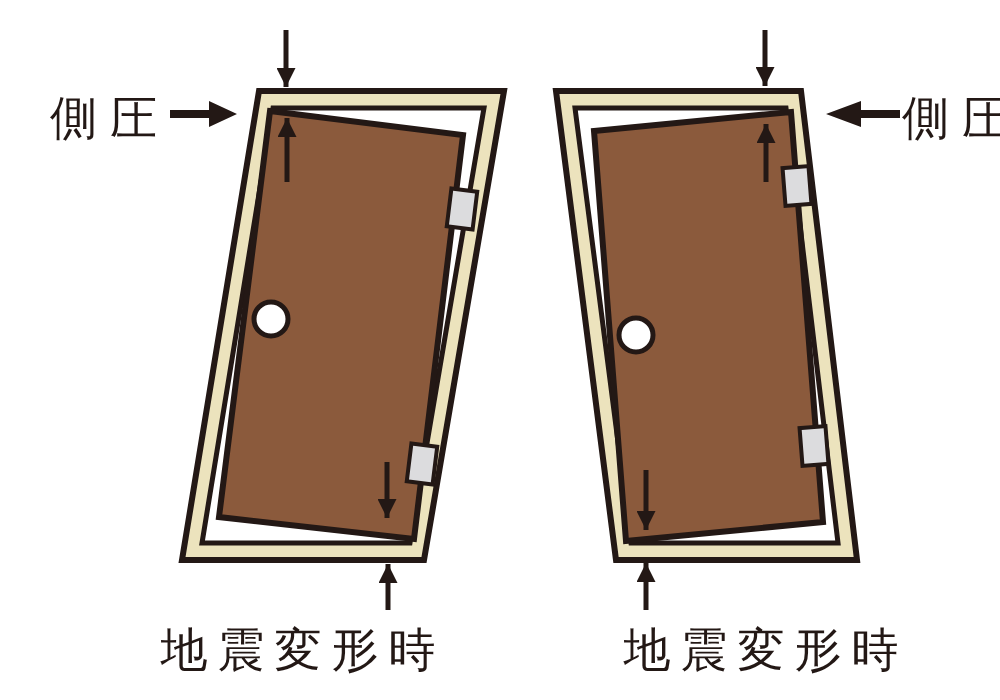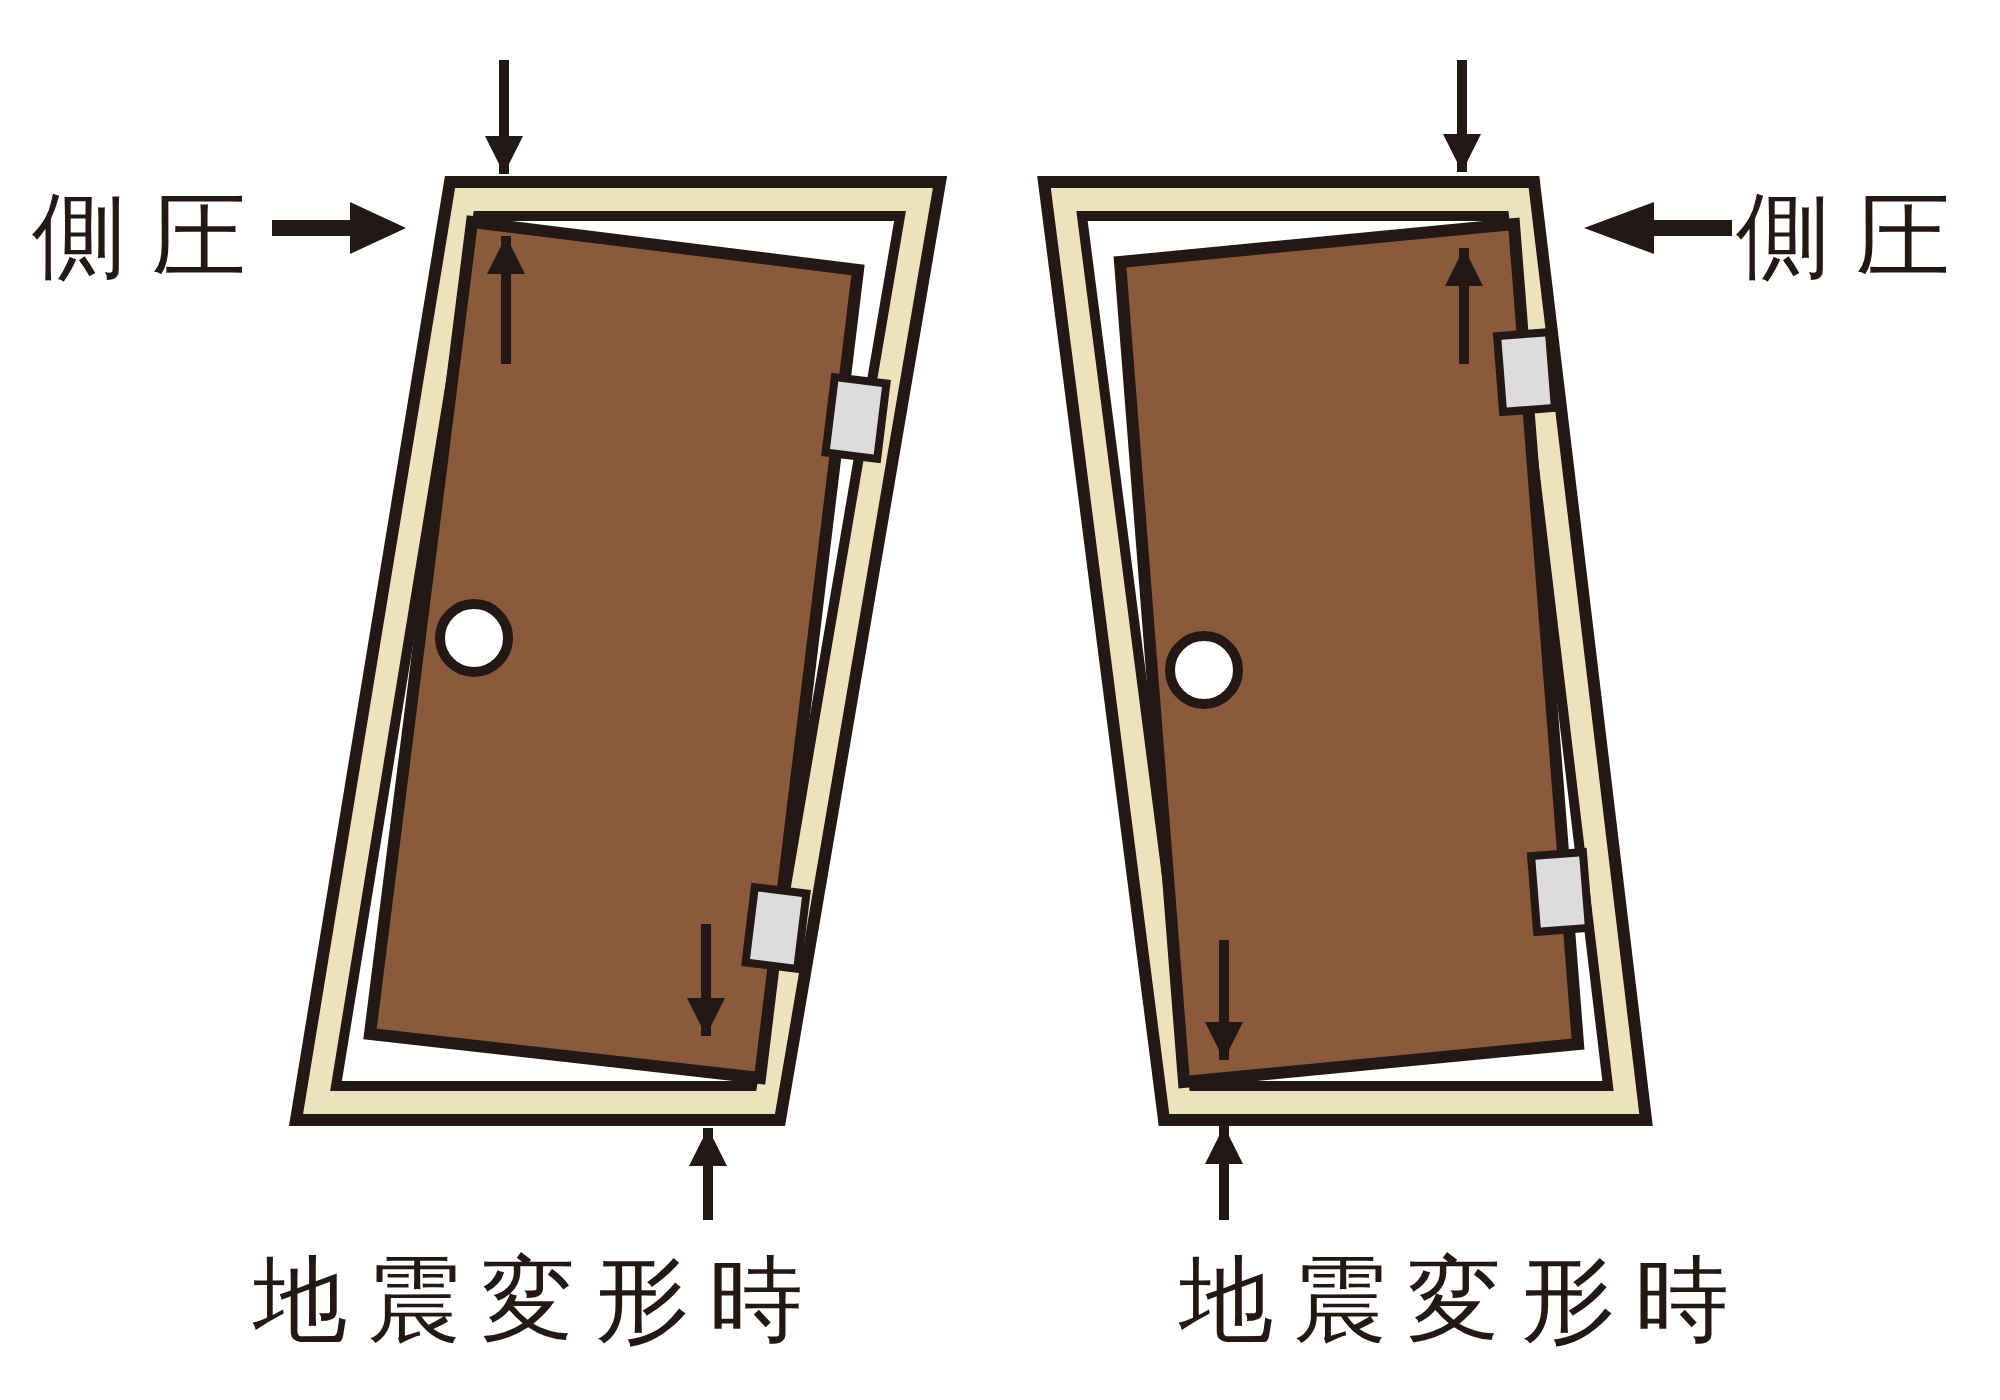--- a/index.html
+++ b/index.html
@@ -11,21 +11,21 @@
     --knob-fill: #ffffff;
     --text: #231815;
   }
   * { margin: 0; padding: 0; box-sizing: border-box; }
   html, body {
     width: 1000px; height: 700px;
     background: var(--background);
     font-family: "Liberation Serif", "DejaVu Serif", serif;
     overflow: hidden;
   }
-  .stage { position: relative; width: 1000px; height: 700px; background: var(--background); }
+  .stage { position: relative; width: 1000px; height: 700px; background: var(--background); padding-left: 34px; }
   svg { display: block; }
 
   .frame-outer { fill: var(--frame-fill); stroke: var(--outline); stroke-width: 6; stroke-linejoin: miter; }
   .frame-inner { fill: var(--background); stroke: var(--outline); stroke-width: 5; stroke-linejoin: miter; }
   .door       { fill: var(--door-fill);  stroke: var(--outline); stroke-width: 6; stroke-linejoin: miter; }
   .knob       { fill: var(--knob-fill);  stroke: var(--outline); stroke-width: 5; }
   .hinge      { fill: var(--hinge-fill); stroke: var(--outline); stroke-width: 4; }
   .arrow-line { stroke: var(--outline); stroke-width: 5; fill: none; }
   .pressure-arrow { fill: var(--outline); stroke: none; }
 

